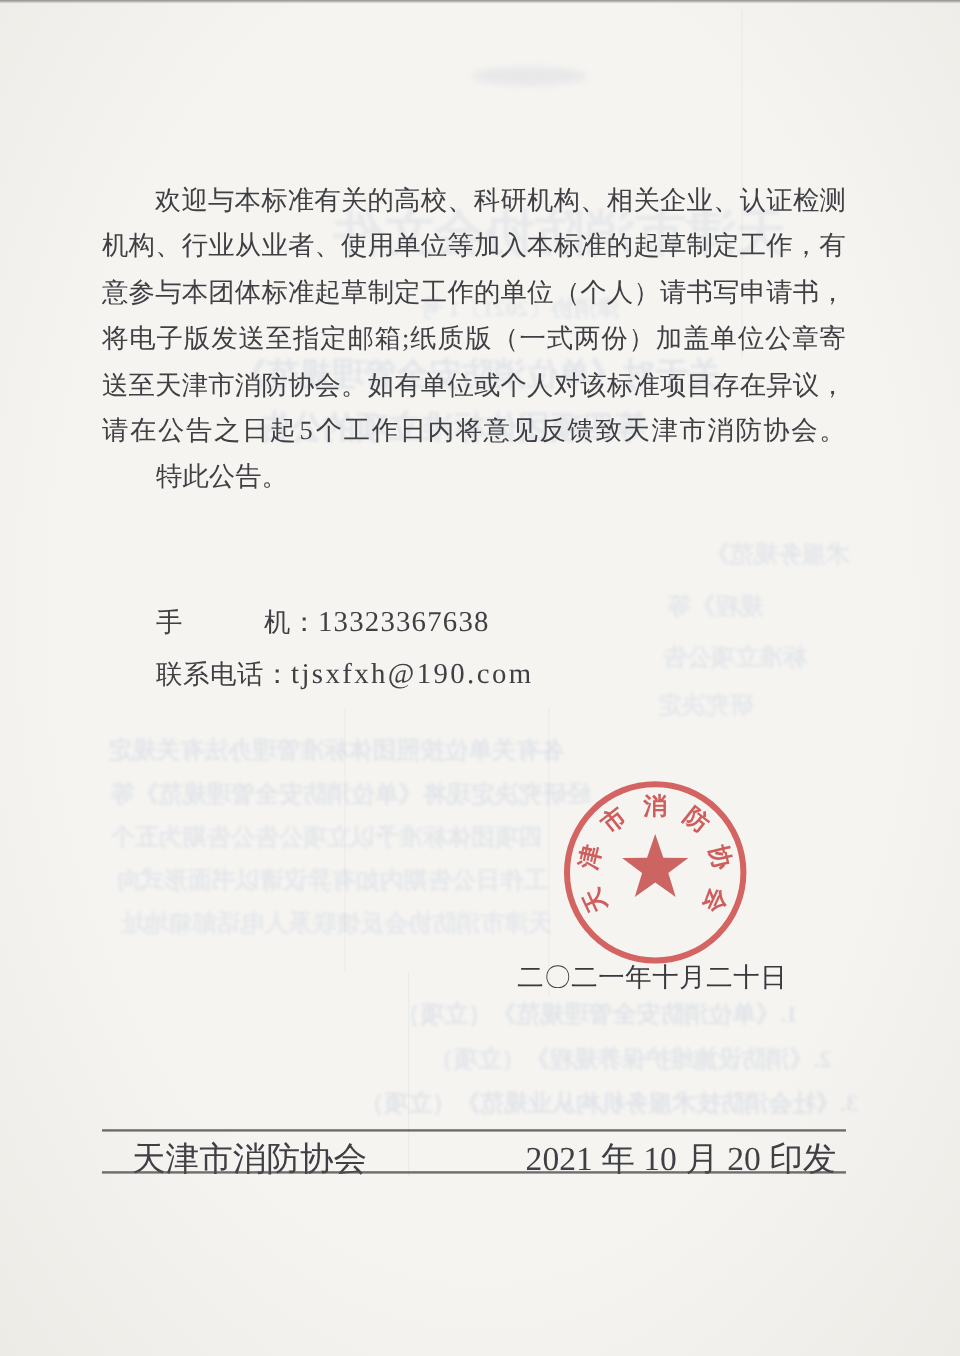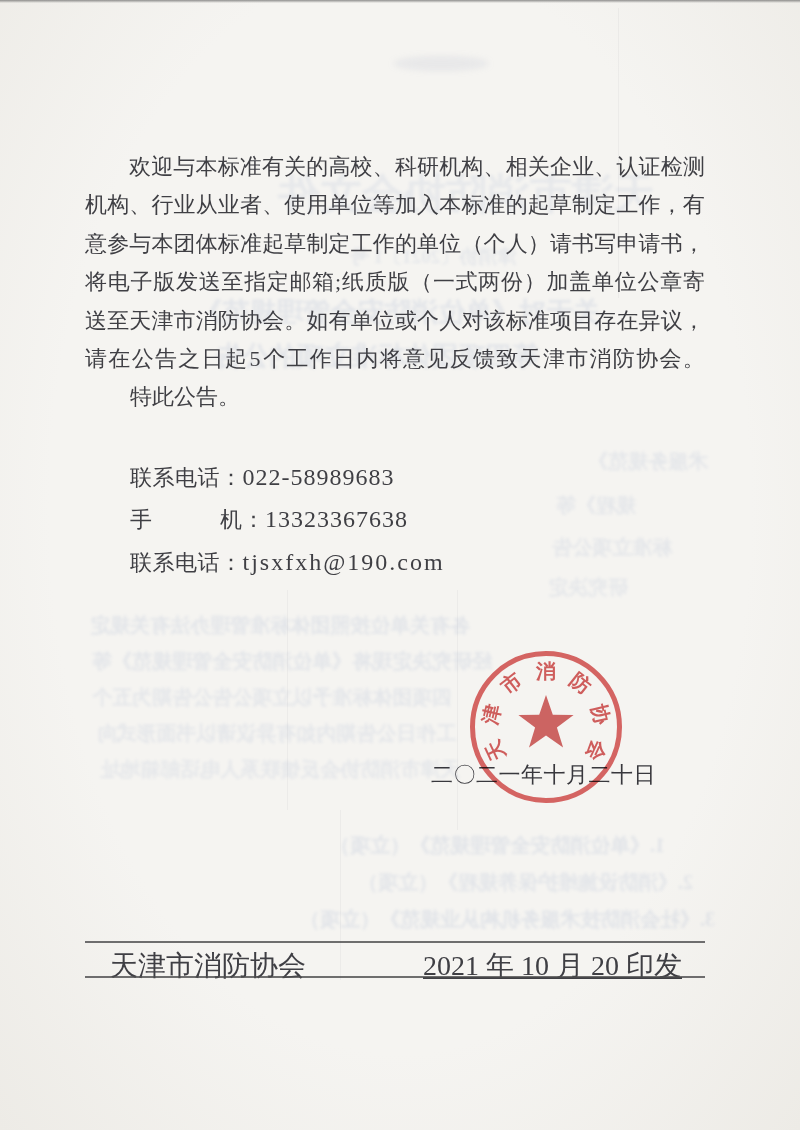--- a/index.html
+++ b/index.html
@@ -15,21 +15,21 @@
   .scan-edge{position:absolute;top:0;left:0;width:800px;height:3px;
     background:linear-gradient(to bottom, rgba(90,90,90,.65), rgba(120,120,120,0));}
   
   .jline{
     position:absolute;display:flex;justify-content:space-between;
     font-size:22px;line-height:30px;color:#3f3f44;z-index:2;white-space:nowrap;
   }
   .tline{position:absolute;font-size:22px;line-height:28px;color:#3f3f44;z-index:2;white-space:nowrap;}
   .latin{font-size:24px;letter-spacing:1px;}
   .contact-label{letter-spacing:.5px;}
-  .date-line{position:absolute;left:431px;top:760px;font-size:22px;letter-spacing:.5px;
+  .date-line{position:absolute;left:431px;top:800px;font-size:22px;letter-spacing:.5px;
     color:#3a3a40;z-index:6;mix-blend-mode:multiply;white-space:nowrap;}
   .seal{position:absolute;left:467px;top:647px;z-index:5;mix-blend-mode:multiply;opacity:.93;}
   .footer-rule{position:absolute;left:85px;width:620px;height:0;border-top:2px solid #4c4c4e;opacity:.8;z-index:2;}
   .footer-text{position:absolute;font-size:28px;color:#3f3f44;z-index:2;white-space:nowrap;}
   
   .bleed{
     position:absolute;transform:scaleX(-1);color:#5f7ab0;filter:blur(1.5px);
     font-weight:bold;white-space:nowrap;z-index:1;
     font-family:"Liberation Serif", serif;
   }
@@ -242,23 +242,20 @@
       <span>市</span>
       <span>消</span>
       <span>防</span>
       <span>协</span>
       <span>会</span>
       <span>。</span>
     </div>
 
   <div class="tline" style="left:130px;top:383px;">特此公告。</div>
 
-  <div class="tline" style="left:130px;top:463px;">
-    <span class="contact-label">联系电话：</span><span class="latin">022-58989683</span>
-  </div>
   <div class="tline" style="left:130px;top:505px;">
     <span class="contact-label">手　　　机：</span><span class="latin">13323367638</span>
   </div>
   <div class="tline" style="left:130px;top:548px;">
     <span class="contact-label">联系电话：</span><span class="latin" style="letter-spacing:2px;">tjsxfxh@190.com</span>
   </div>
 
   <svg class="seal" width="158" height="164" viewBox="0 0 158 164">
     <circle cx="79" cy="80" r="73.5" fill="none" stroke="#d64949" stroke-width="5" opacity="0.9"></circle>
     <polygon points="79,48 85.8,67.7 106.6,68.0 89.9,80.6 96.1,100.5 79,88.5 62,100.5 68.1,80.6 51.4,68.0 72.2,67.7" fill="#cc4545" opacity="0.88"></polygon>
@@ -270,16 +267,16 @@
       <text x="113.7" y="43.1" transform="rotate(38.3 113.7 36.1)">防</text>
       <text x="133.5" y="74.1" transform="rotate(76.7 133.5 67.1)">协</text>
       <text x="129.7" y="110.7" transform="rotate(115 129.7 103.7)">会</text>
     </g>
   </svg>
 
   <div class="date-line">二〇二一年十月二十日</div>
 
   <div class="footer-rule" style="top:941px;"></div>
   <div class="footer-text" style="left:110px;top:947px;">天津市消防协会</div>
-  <div class="footer-text" style="left:70px;top:947px;width:612px;text-align:right;text-decoration:underline;">2021 年 10 月 20 印发</div>
+  <div class="footer-text" style="left:85px;top:947px;width:612px;text-align:right;">2021 年 10 月 20 印发</div>
   <div class="footer-rule" style="top:976px;"></div>
 
 </div>
 
 </body></html>

